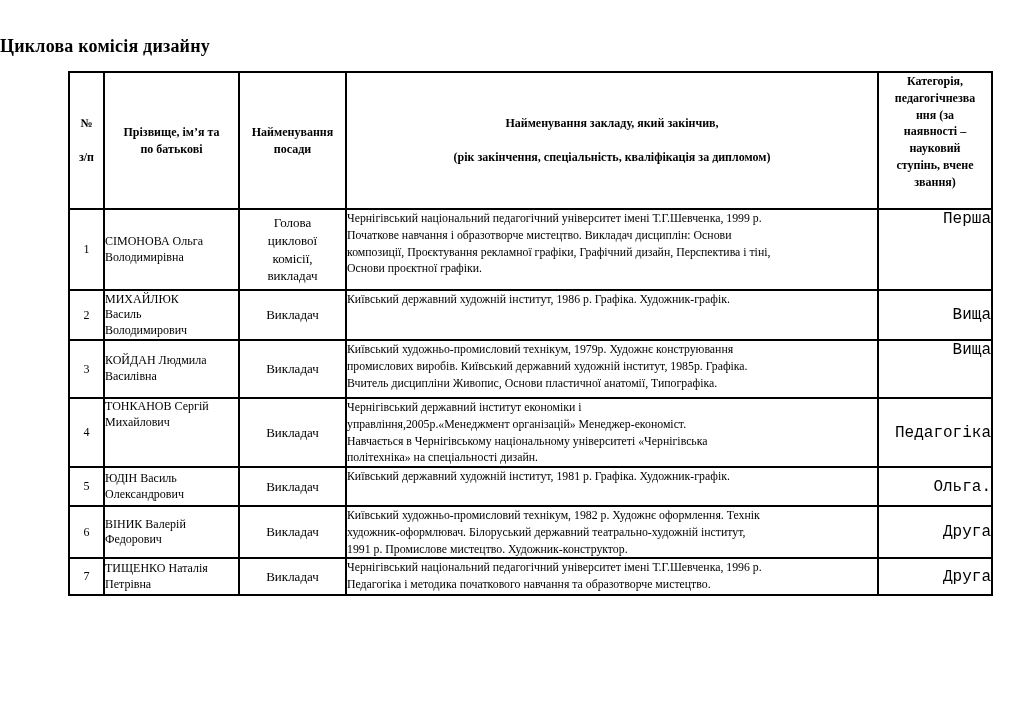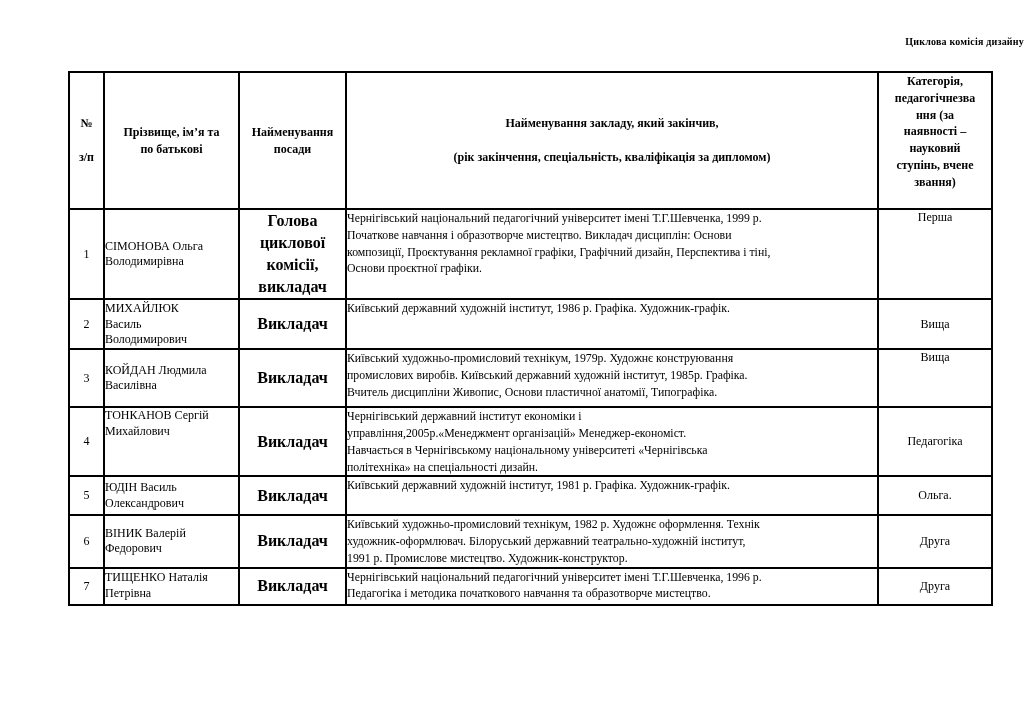--- a/index.html
+++ b/index.html
@@ -13,23 +13,23 @@
     height: 724px;
     font-family: "Liberation Serif", serif;
     color: #000;
     overflow: hidden;
   }
   .doc-title {
     position: absolute;
     top: 36px;
     left: 0;
     width: 1024px;
-    text-align: right;
+    text-align: left;
     font-weight: bold;
-    font-size: 10px;
+    font-size: 18px;
     letter-spacing: 0.2px;
   }
   table.roster {
     position: absolute;
     left: 68px;
     top: 71px;
     width: 923px;
     border-collapse: collapse;
     table-layout: fixed;
   }
@@ -61,38 +61,38 @@
   td.c-name {
     text-align: left;
     vertical-align: middle;
     font-size: 12px;
     line-height: 1.3;
     padding: 1px 2px;
   }
   td.c-pos {
     text-align: center;
     vertical-align: middle;
-    font-size: 16px;
+    font-size: 13px;
     line-height: 1.38;
     padding: 1px 2px;
-    font-weight: bold;
   }
   td.c-inst {
     text-align: left;
     vertical-align: top;
     font-size: 11.8px;
     line-height: 1.42;
     padding: 2px 4px 2px 5px;
     margin-top: 6px;
   }
   td.c-cat {
-    text-align: center;
-    vertical-align: middle;
-    font-size: 12px;
+    text-align: right;
+    vertical-align: middle;
+    font-size: 16px;
     padding: 2px;
+    font-family: Liberation Mono, monospace;
   }
   td.va-top {
     vertical-align: top;
     padding-top: 3px;
   }
 </style>
 </head>
 <body>
 
 <div class="doc-title">Циклова комісія дизайну</div>

